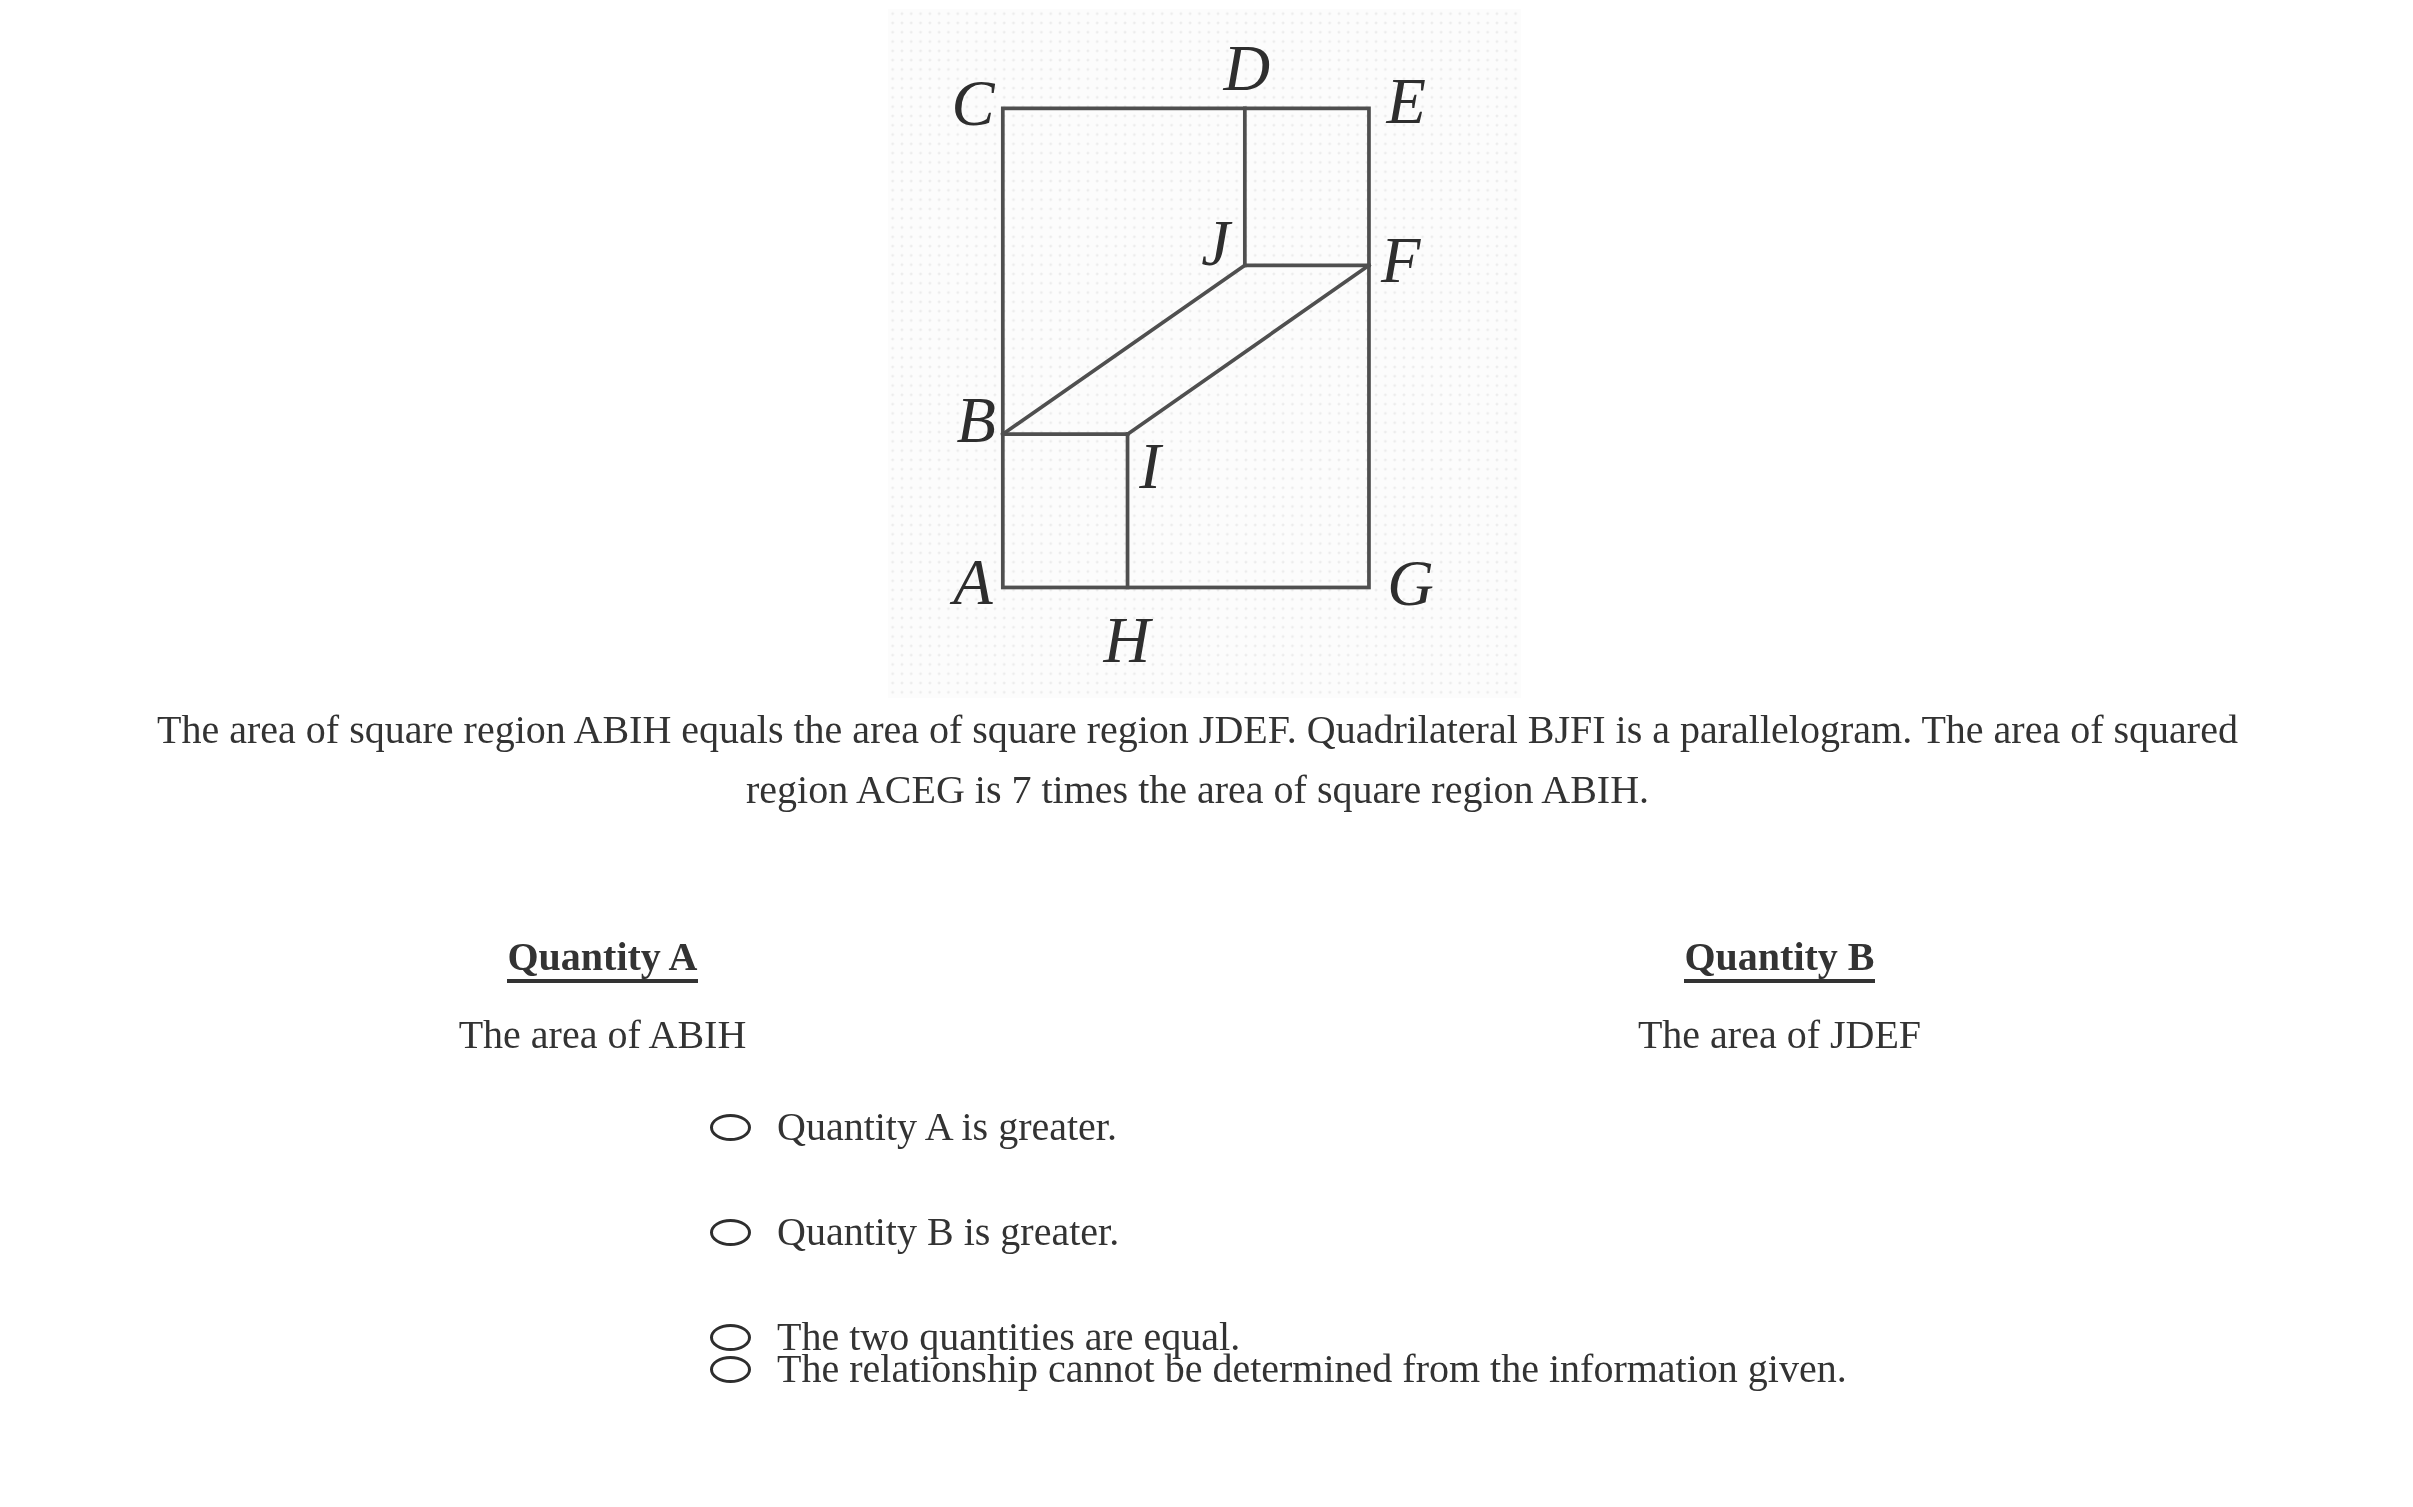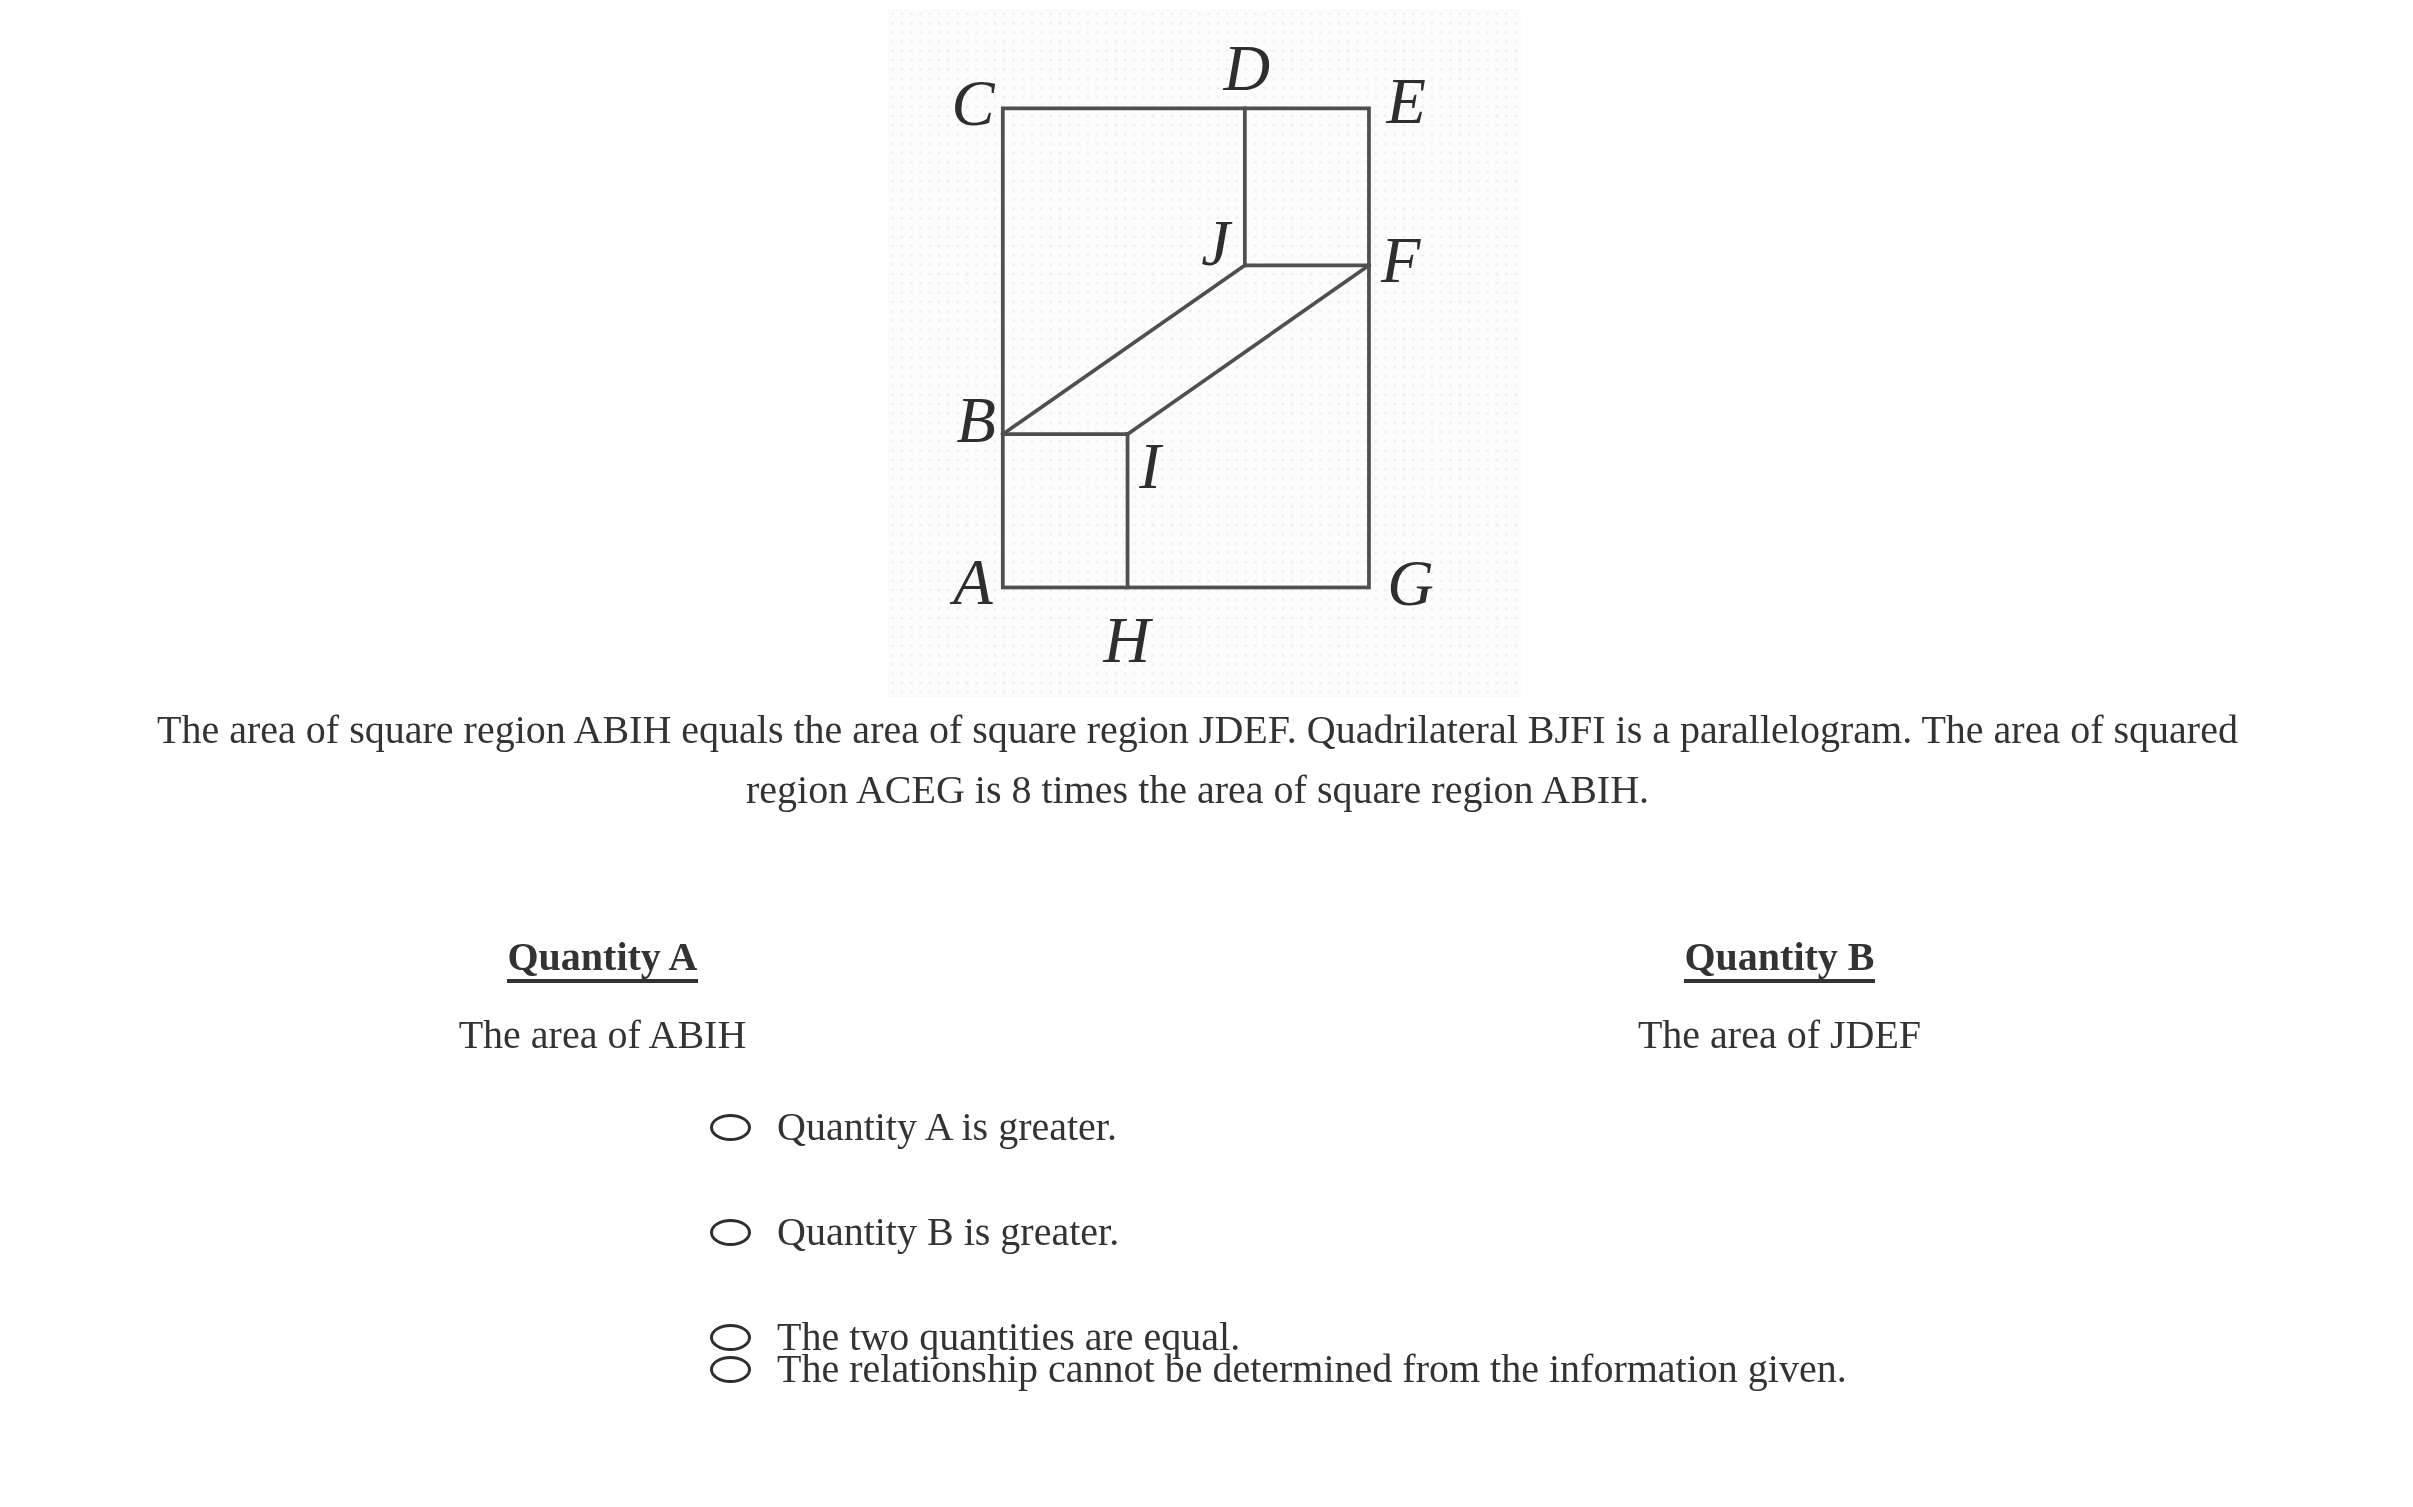--- a/index.html
+++ b/index.html
@@ -139,21 +139,21 @@
     <text class="fig-label" x="826" y="440">F</text>
     <text class="fig-label" x="142" y="698">B</text>
     <text class="fig-label" x="422" y="772">I</text>
     <text class="fig-label" x="137" y="958">A</text>
     <text class="fig-label" x="842" y="960">G</text>
     <text class="fig-label" x="385" y="1052">H</text>
   </svg>
 </div>
 
 <div class="stmt-line stmt-line-1">The area of square region ABIH equals the area of square region JDEF. Quadrilateral BJFI is a parallelogram. The area of squared</div>
-<div class="stmt-line stmt-line-2">region ACEG is 8 times the area of square region ABIH.</div>
+<div class="stmt-line stmt-line-2">region ACEG is 7 times the area of square region ABIH.</div>
 
 <div class="qcol qcol-a">
   <div class="qtitle"><span class="underline">Quantity A</span></div>
   <div class="qvalue">The area of ABIH</div>
 </div>
 <div class="qcol qcol-b">
   <div class="qtitle"><span class="underline">Quantity B</span></div>
   <div class="qvalue">The area of JDEF</div>
 </div>
 

